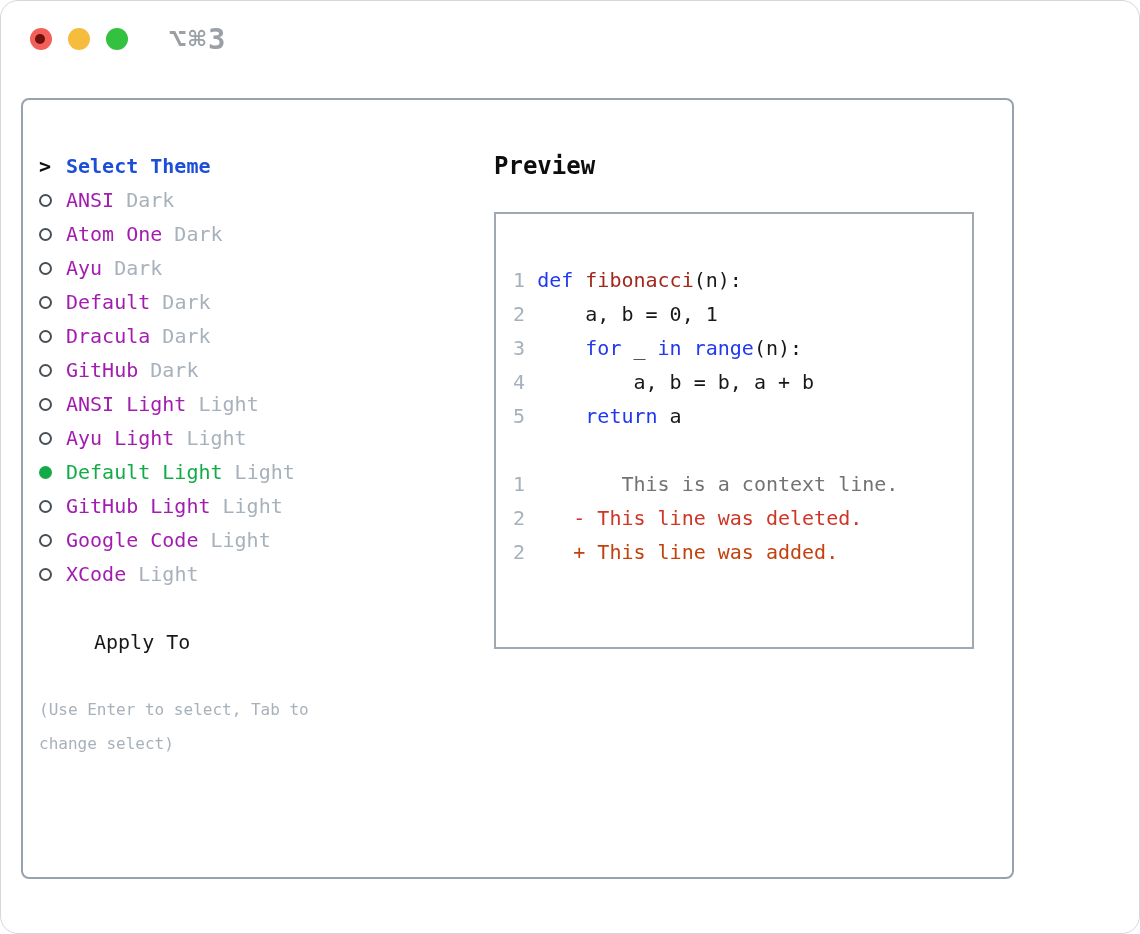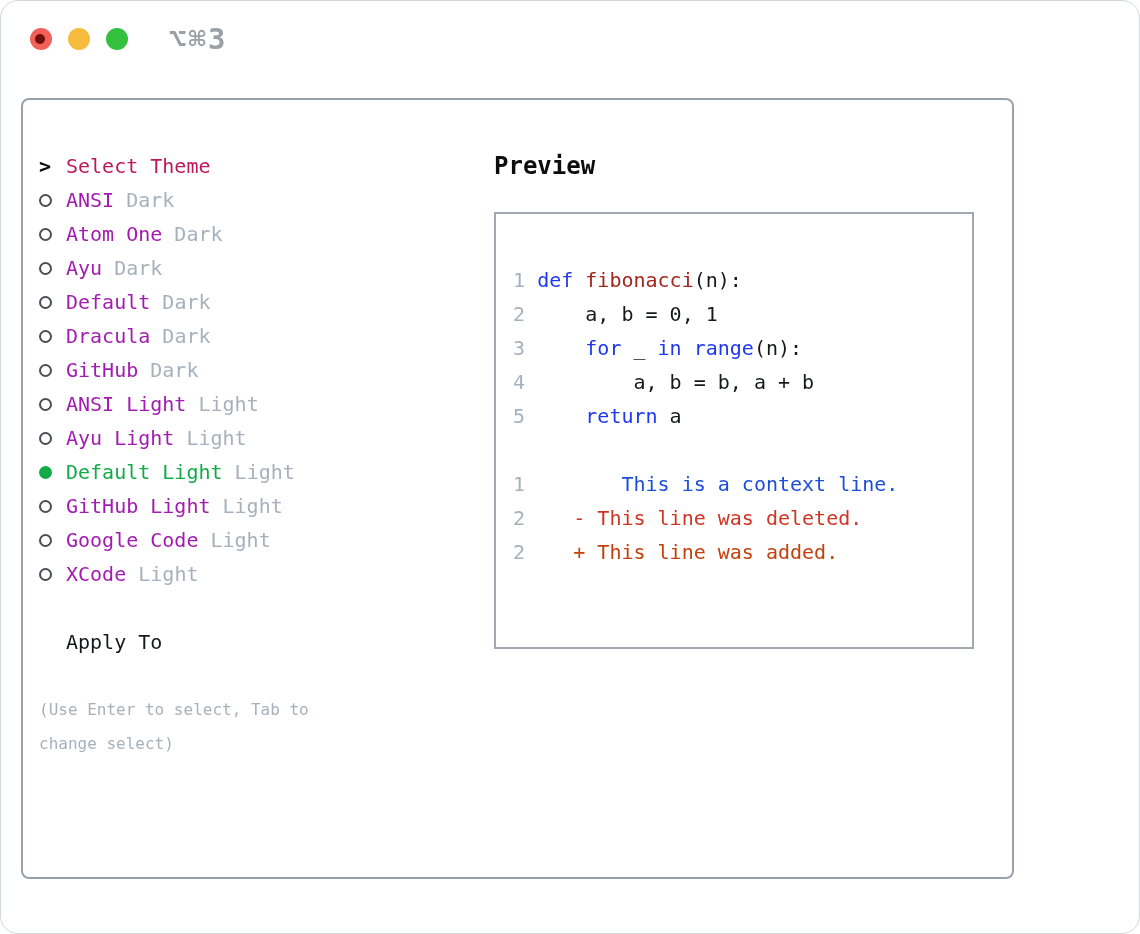--- a/index.html
+++ b/index.html
@@ -22,40 +22,40 @@
     position:absolute; left:20px; top:97px; width:993px; height:781px; box-sizing:border-box;
     border:2px solid #98a2ac; border-radius:8px; display:flex; padding:49px 0 0 16px;
     background:#ffffff;
   }
   .left-col { width:455px; flex:none; }
   .row { display:flex; line-height:34px; font-size:20px; white-space:pre; }
   .marker { width:27px; flex:none; display:flex; align-items:center; }
   .cursor { font-weight:bold; color:#0d0d0d; font-size:20px; }
   .circle { width:13px; height:13px; border:2px solid #474f57; border-radius:50%; box-sizing:border-box; }
   .circle.filled { background:#12ab47; border-color:#12ab47; }
-  .heading { font-weight:normal; color:#be185d; }
+  .heading { font-weight:bold; color:#1d4ed8; }
   .theme-name { color:#a21caf; }
   .variant { color:#a7b1bb; }
   .selected .theme-name { color:#12ab47; }
-  .apply-title-row { margin-top:34px; }
+  .apply-title-row { margin-top:34px;gap:28px; }
   .apply-title { color:#16181a; }
   .hint { margin-top:34px; color:#a7b1bb; font-size:16px; line-height:34px; white-space:pre; }
   
   .right-col { flex:none; }
   .preview-title { font-weight:bold; font-size:24px; line-height:34px; color:#0d0d0d; }
   .preview-box {
     margin-top:29px; width:480px; height:437px; box-sizing:border-box;
     border:2px solid #a0a9b2; padding:49px 6px 0 5px; overflow:hidden; background:#ffffff;
   }
   .pre-row { white-space:pre; font-size:20px; line-height:34px; }
   .linenum { color:#a7b1bb; }
   .tok-keyword { color:#2038ee; }
   .tok-function { color:#a3261c; }
   .tok-code { color:#16181a; }
-  .diff-context { color:#1d4ed8; }
+  .diff-context { color:#737373; }
   .diff-deleted { color:#ce3524; }
   .diff-added { color:#c2410c; }
 </style>
 </head>
 <body>
 
 <div class="window">
 
   <div class="titlebar">
     <div class="dot dot-red">

